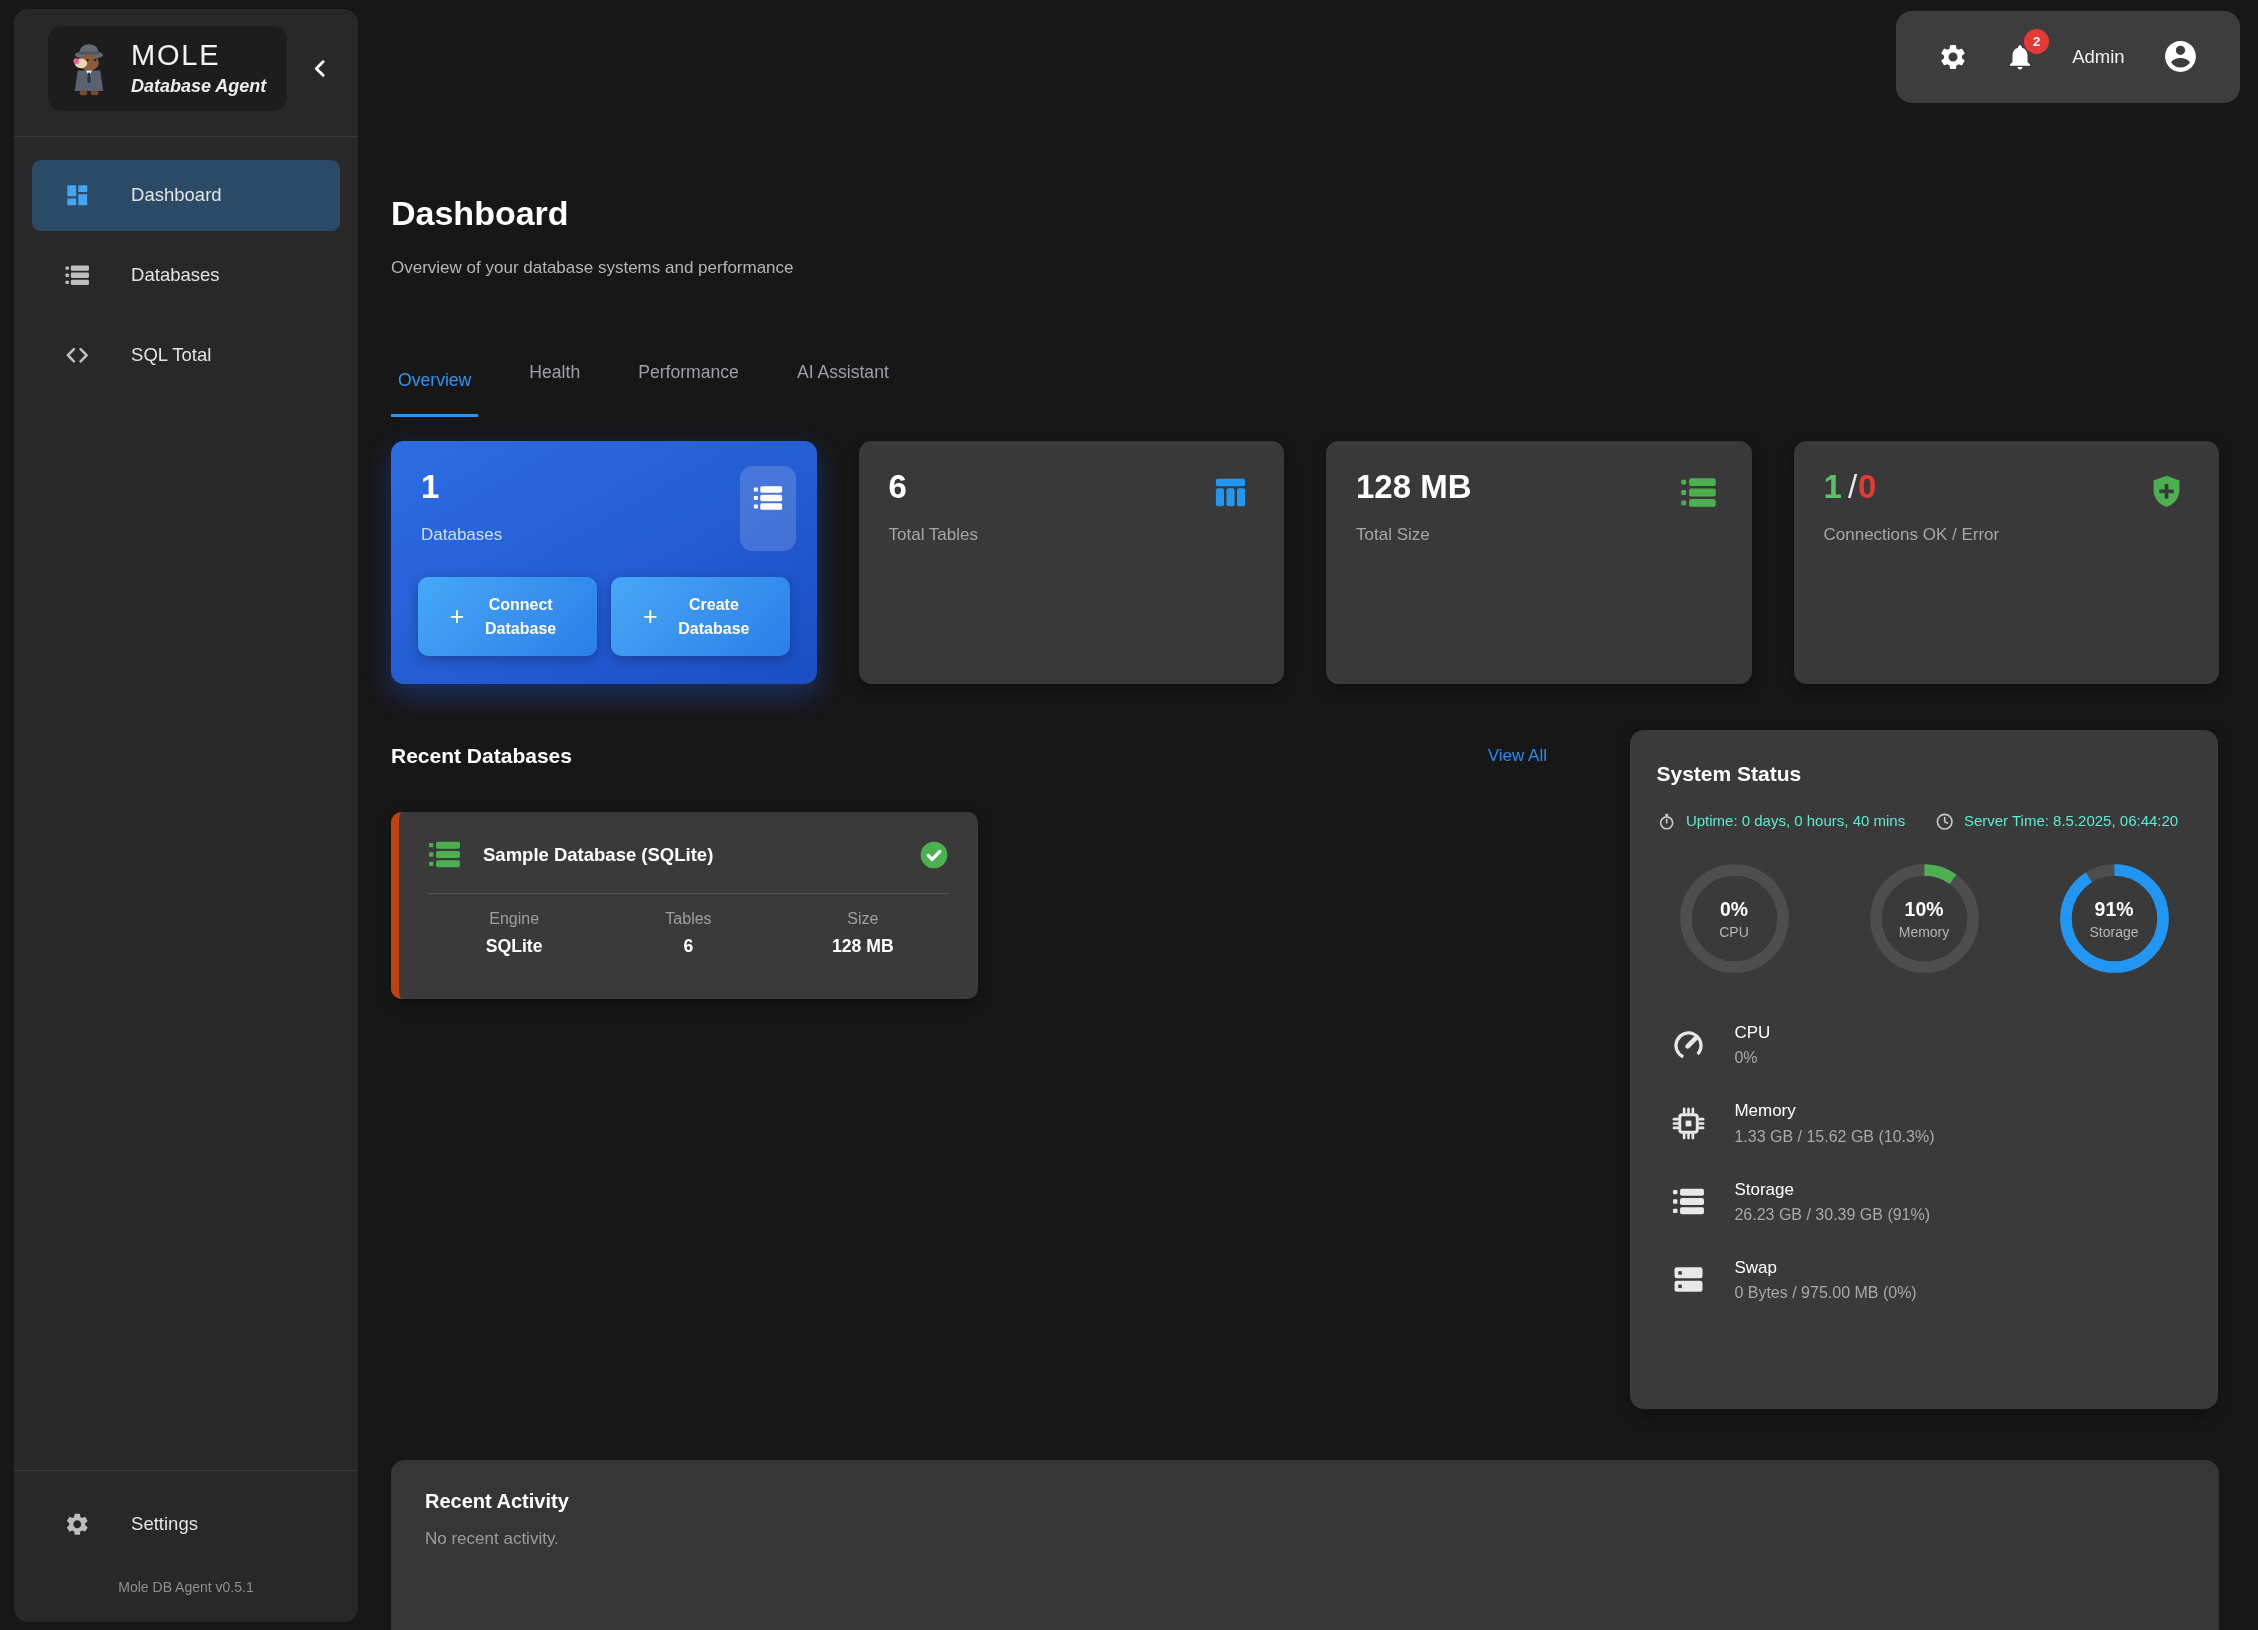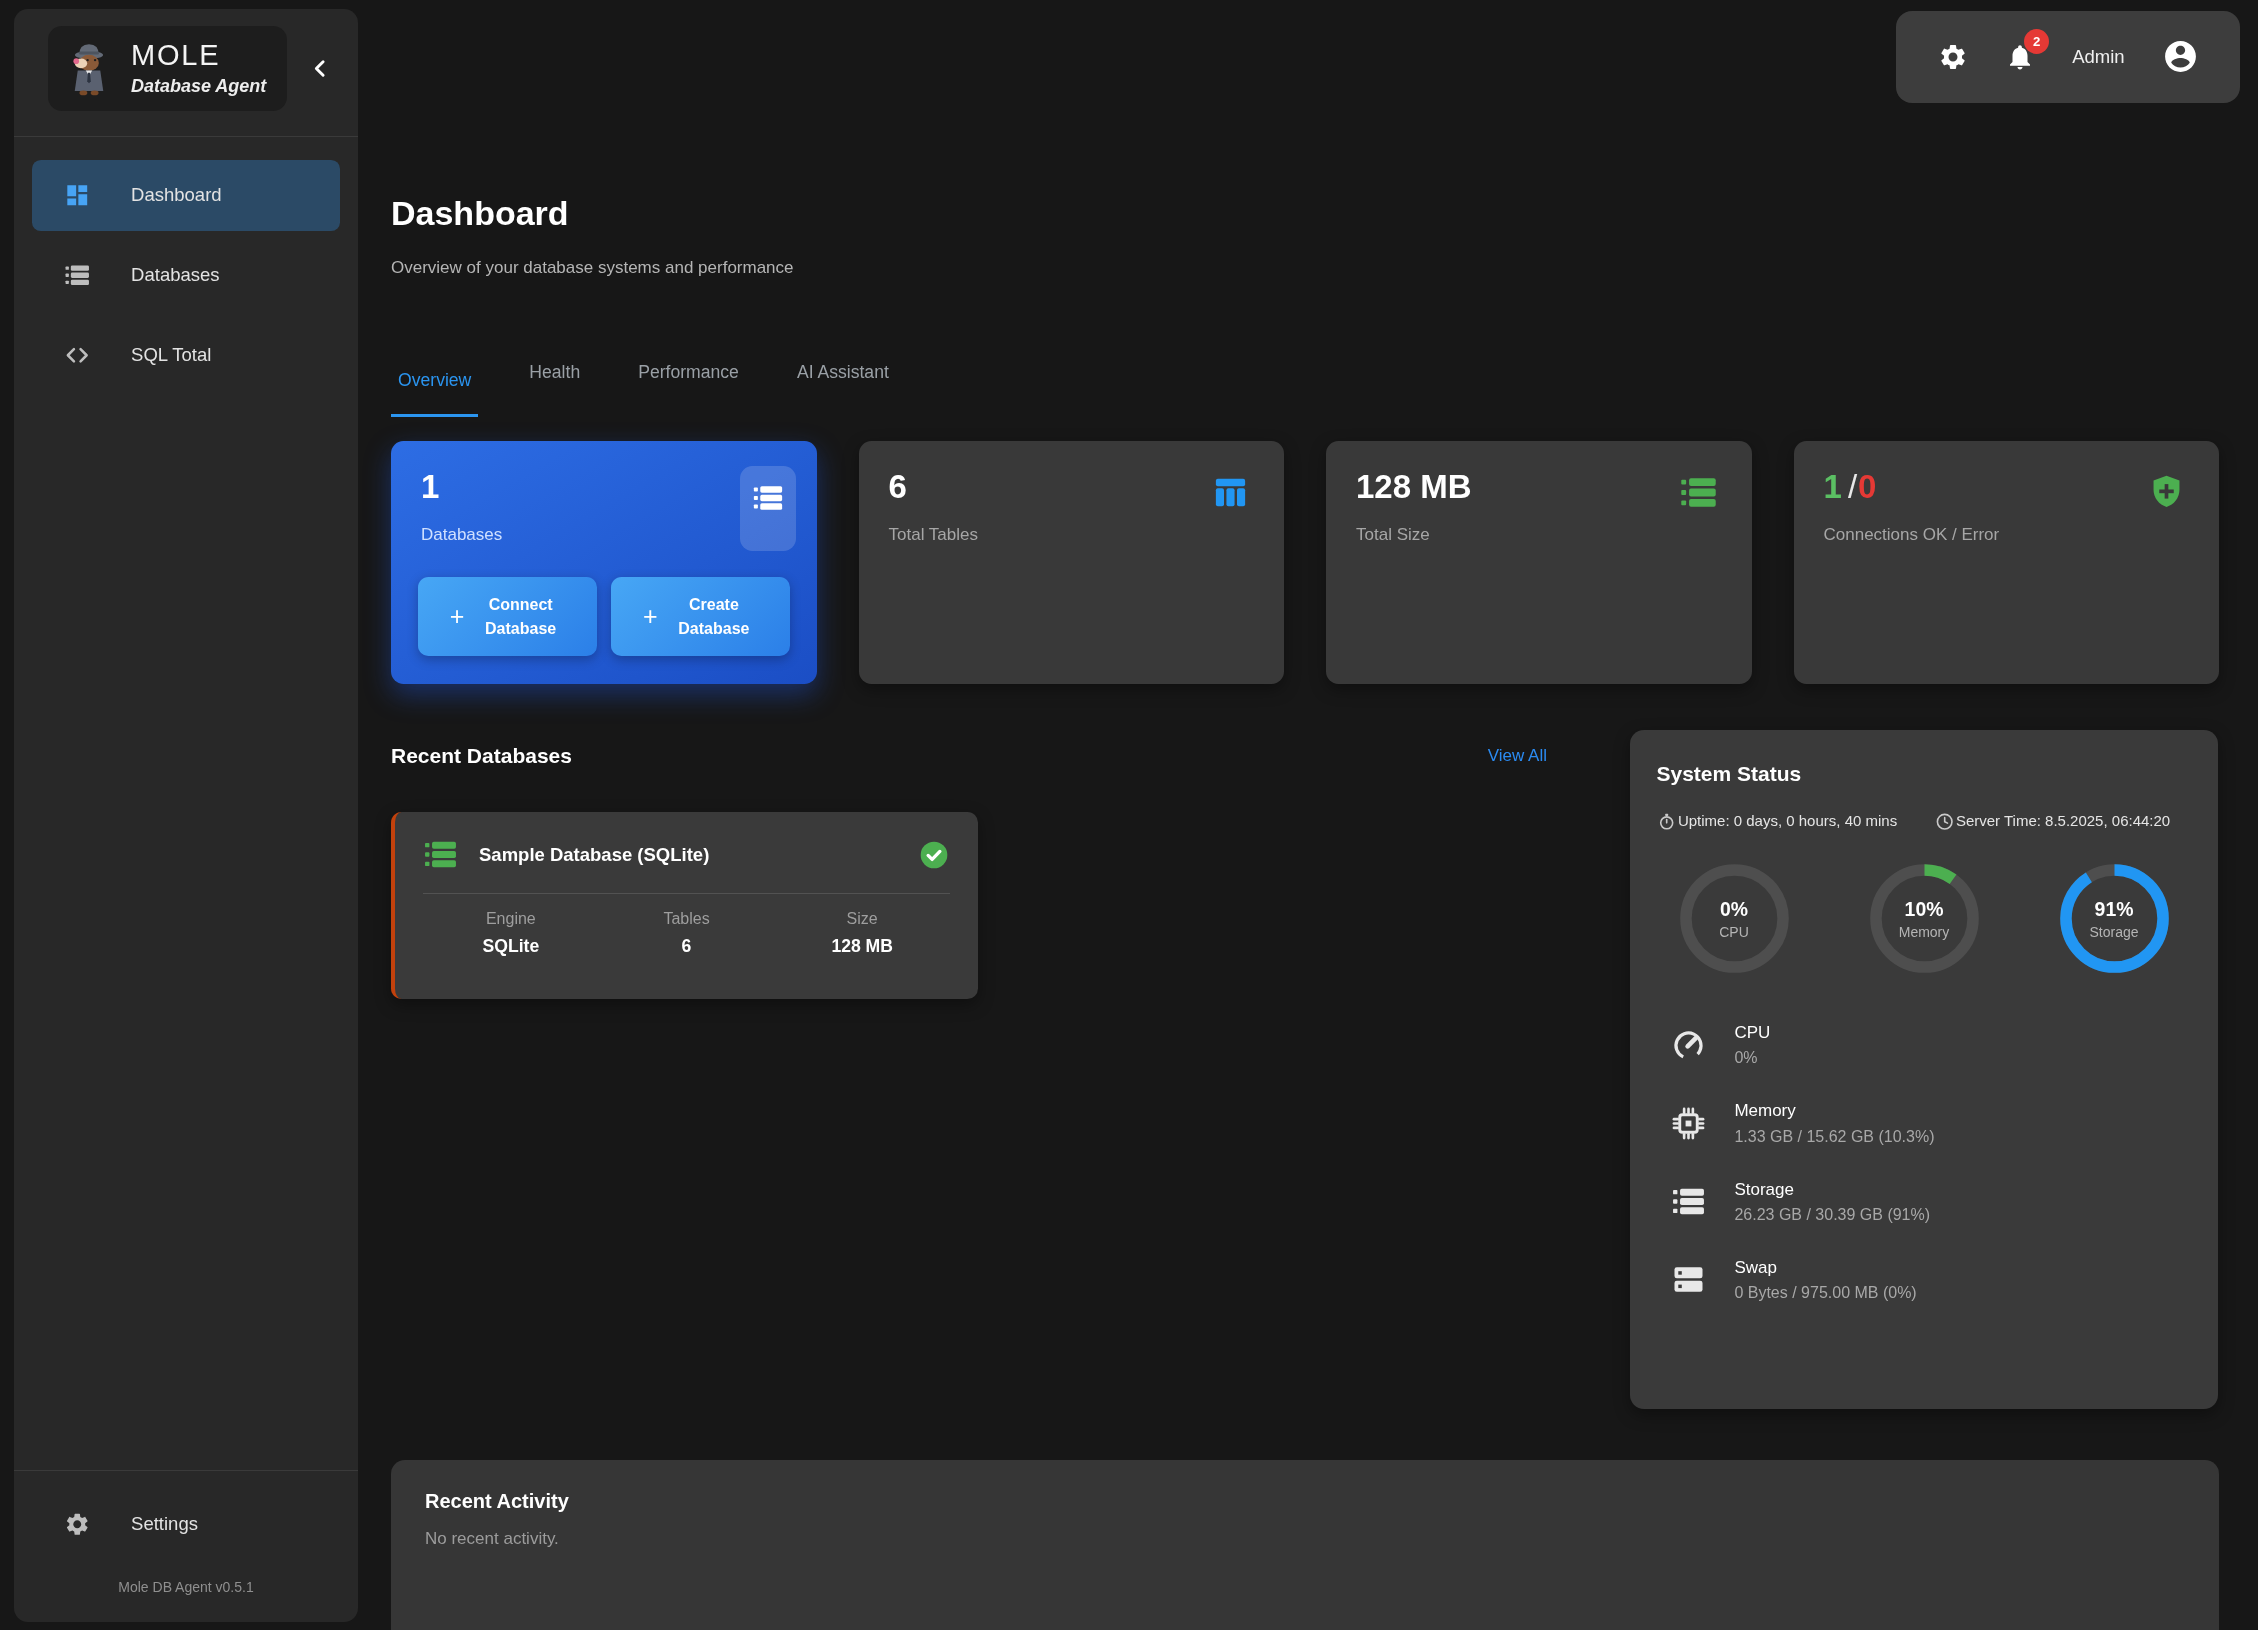--- a/index.html
+++ b/index.html
@@ -62,36 +62,36 @@
        display:flex;align-items:center;justify-content:center;gap:12.4px;color:#fff;font-weight:700;font-size:16px;
        line-height:1.5;cursor:pointer;box-shadow:0 3.5px 10.6px rgba(0,0,0,.25);}
   .btn .plus{font-size:25px;font-weight:400;}
   .btn .btn-label{width:88px;text-align:center;}
 
   
   .section-row{position:absolute;left:391px;top:744px;width:1156px;display:flex;justify-content:space-between;align-items:center;}
   .section-title{font-size:21px;font-weight:700;color:#fff;}
   .view-all{font-size:17px;color:#2b8bf2;cursor:pointer;}
   .db-card{position:absolute;left:391px;top:812px;width:587px;height:187px;background:#3a3a3a;border-radius:10.6px;
-           border-left:4px solid #c2410c;box-sizing:border-box;padding:25px 28px;box-shadow:0 5.3px 16px rgba(0,0,0,.35);cursor:pointer;}
+           border-left:8px solid #c2410c;box-sizing:border-box;padding:25px 28px;box-shadow:0 5.3px 16px rgba(0,0,0,.35);cursor:pointer;}
   .db-head{display:flex;align-items:center;gap:21px;}
   .db-name{font-size:18.5px;font-weight:600;color:#fff;}
   .db-check{margin-left:auto;}
   .db-div{height:0.9px;background:#525252;margin:21px 0 16px 0;}
   .db-cols{display:flex;}
   .db-col{flex:1;text-align:center;}
   .db-col-label{font-size:16px;color:#9e9e9e;}
   .db-col-value{font-size:17.6px;font-weight:700;color:#fff;margin-top:8px;}
 
   
   .status-panel{position:absolute;left:1630px;top:730px;width:588px;height:679px;background:#3a3a3a;border-radius:14px;
                 box-sizing:border-box;padding:32px 26.5px;box-shadow:0 5.3px 16px rgba(0,0,0,.35);}
   .status-title{font-size:21px;font-weight:700;color:#fff;}
   .status-meta{display:flex;gap:21px;margin-top:23px;}
-  .meta{flex:1;display:flex;gap:2px;font-size:15px;color:#e5e5e5;line-height:1.55;}
+  .meta{flex:1;display:flex;gap:10px;font-size:15px;color:#5eead4;line-height:1.55;}
   .meta .ic{flex-shrink:0;margin-top:2.6px;color:#c9c9c9;}
   .gauges{display:flex;justify-content:space-between;margin-top:30px;padding:0 21px;}
   .gauge{position:relative;width:113px;height:113px;}
   .gauge-text{position:absolute;inset:0;display:flex;flex-direction:column;align-items:center;justify-content:center;gap:3.5px;}
   .gauge-val{font-size:19.4px;font-weight:700;color:#fff;}
   .gauge-label{font-size:14px;color:#b5b5b5;}
   .metrics{margin-top:48px;display:flex;flex-direction:column;gap:34px;padding-left:12.4px;}
   .metric{display:flex;align-items:center;gap:26.5px;}
   .m-icon{width:39px;display:flex;justify-content:center;color:#e8e8e8;}
   .m-name{font-size:17px;color:#fff;font-weight:500;}

